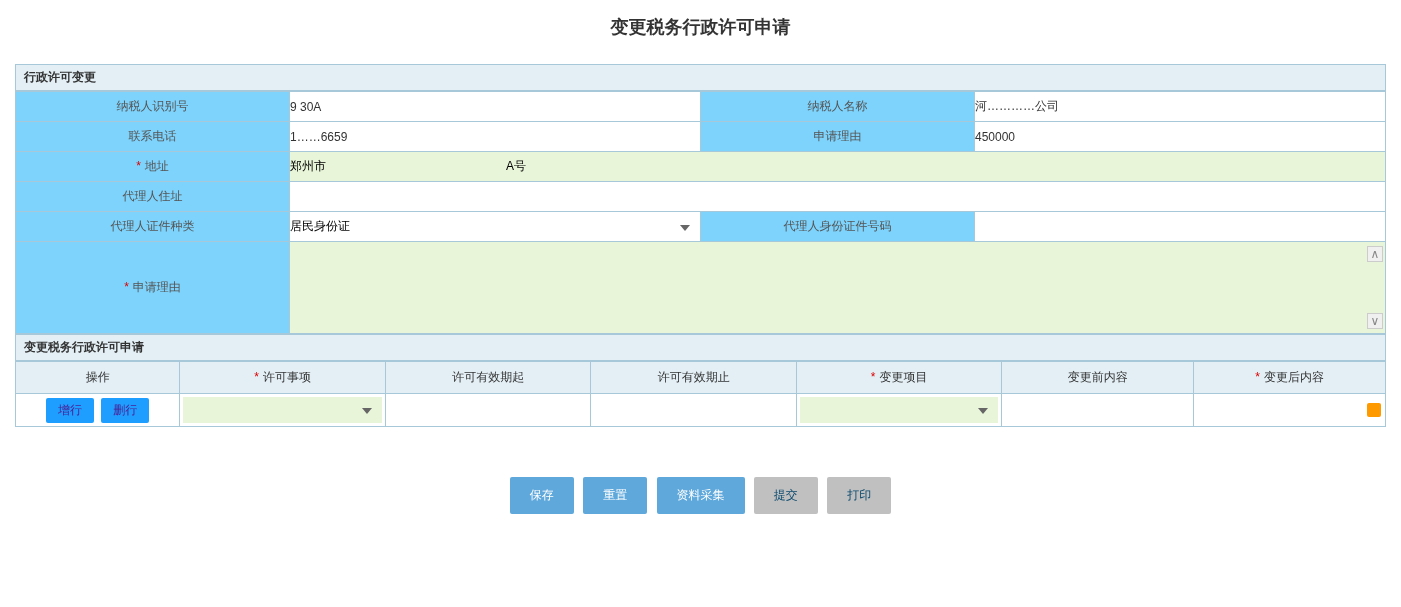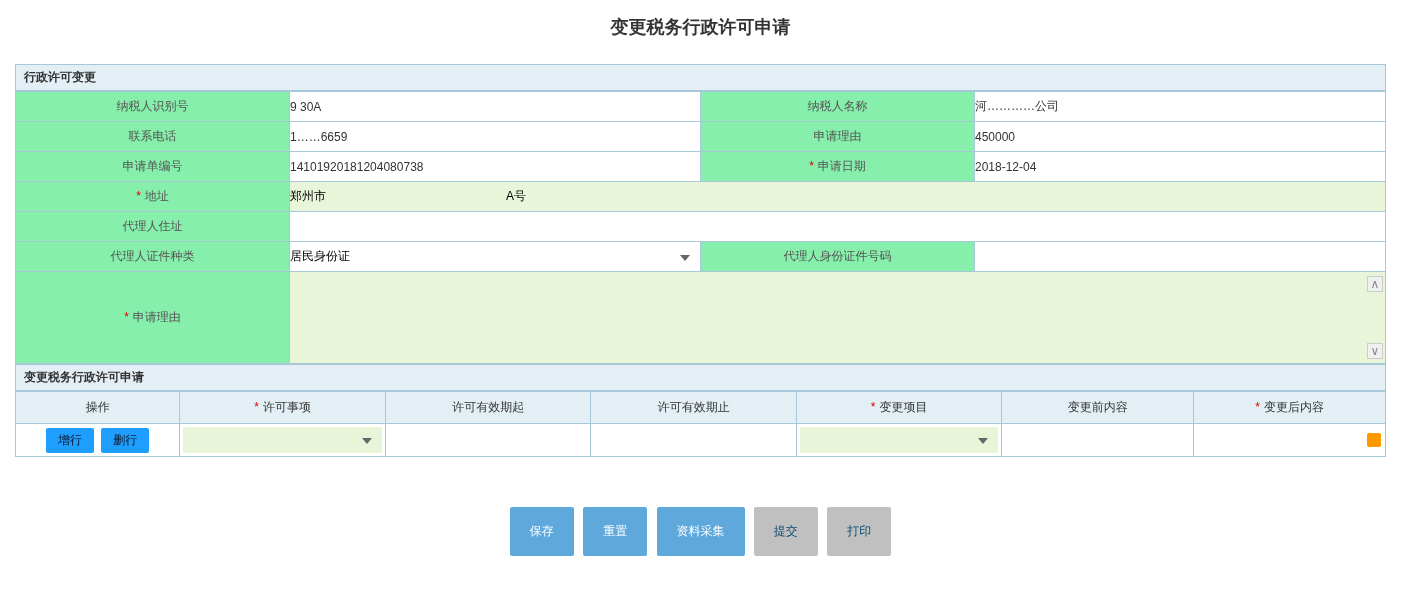--- a/index.html
+++ b/index.html
@@ -2,39 +2,39 @@
 <html><head>
 <meta charset="utf-8">
 <style>
 * { box-sizing: border-box; margin: 0; padding: 0; }
 body { font-family: "Microsoft YaHei", Arial, sans-serif; font-size: 12px; color: #333; background: #fff; }
 .page-title { text-align: center; font-size: 18px; font-weight: bold; padding: 15px 0 25px; color: #333; }
 .form-container { margin: 0 15px; }
 .section-header { background: #e3eff5; border: 1px solid #a6c8d8; padding: 4px 8px; font-weight: bold; font-size: 12px; }
 .form-table { width: 100%; border-collapse: collapse; margin-bottom: 0; }
 .form-table td { border: 1px solid #a6c8d8; padding: 0; height: 30px; vertical-align: middle; font-size: 12px; }
-.label-cell { background: #86efac; text-align: center; width: 20%; color: #555; }
+.label-cell { background: #7dd3fc; text-align: center; width: 20%; color: #555; }
 .value-cell { background: #fff; padding-left: 10px; }
 .value-cell input, .value-cell select { border: none; width: 100%; height: 100%; padding: 5px 0; font-size: 12px; outline: none; background: transparent; }
 .green-cell { background: #e8f5d8; }
 .green-cell input, .green-cell textarea { background: transparent; }
 .req { color: #d00; margin-right: 4px; }
 .select-wrap { position: relative; }
 .select-wrap .caret { position: absolute; right: 10px; top: 50%; transform: translateY(-50%); pointer-events: none; }
 .textarea-cell { height: 90px; position: relative; }
 .textarea-cell textarea { width: 100%; height: 88px; border: none; resize: none; outline: none; padding: 5px; background: transparent; }
 .scroll-indicator { position: absolute; right: 2px; top: 4px; width: 16px; height: 16px; color: #888; background: #f0f0f0; display: flex; align-items: center; justify-content: center; border: 1px solid #ccc; }
 .scroll-indicator.bottom { top: auto; bottom: 4px; }
 .grid-table { width: 100%; border-collapse: collapse; }
 .grid-table th { background: #e3eff5; border: 1px solid #a6c8d8; padding: 7px 4px; font-weight: normal; font-size: 12px; text-align: center; }
 .grid-table td { border: 1px solid #a6c8d8; padding: 3px; height: 30px; text-align: center; }
-.btn-small { background: #1e9fff; color: #0f172a; border: none; padding: 4px 12px; border-radius: 2px; font-size: 12px; cursor: pointer; margin: 0 2px; }
+.btn-small { background: #1e9fff; color: #4c1d95; border: none; padding: 4px 12px; border-radius: 2px; font-size: 12px; cursor: pointer; margin: 0 2px; }
 .action-row td { background: #fff; }
 .btn-bar { text-align: center; margin-top: 50px; }
-.btn { display: inline-block; padding: 16px 20px; margin: 0 3px; border: none; border-radius: 2px; font-size: 12px; cursor: pointer; color: #fff; }
+.btn { display: inline-block; padding: 10px 20px; margin: 0 3px; border: none; border-radius: 2px; font-size: 12px; cursor: pointer; color: #fff; }
 .btn-primary { background: #5fa8dc; }
 .btn-secondary { background: #5fa8dc; }
 .btn-disabled { background: #c0c0c0; color: #0c4a6e; cursor: not-allowed; }
 .caret-down { display: inline-block; width: 0; height: 0; border-left: 5px solid transparent; border-right: 5px solid transparent; border-top: 6px solid #666; }
 .cell-input { width: 100%; height: 24px; border: none; outline: none; background: transparent; text-align: center; font-size: 12px; }
 .grid-select { position: relative; background: #e8f5d8; height: 26px; }
 .calc-icon { display: inline-block; width: 14px; height: 14px; background: #f90; position: absolute; right: 4px; top: 50%; transform: translateY(-50%); border-radius: 2px; }
 </style>
 </head>
 <body>
@@ -51,26 +51,20 @@
       <td class="label-cell">纳税人识别号</td>
       <td class="value-cell" style="width:30%">9                          30A</td>
       <td class="label-cell">纳税人名称</td>
       <td class="value-cell" style="width:30%">河…………公司</td>
     </tr>
     <tr>
       <td class="label-cell">联系电话</td>
       <td class="value-cell">1……6659</td>
       <td class="label-cell">申请理由</td>
       <td class="value-cell">450000</td>
-    </tr>
-    <tr>
-      <td class="label-cell">申请单编号</td>
-      <td class="value-cell">14101920181204080738</td>
-      <td class="label-cell"><span class="req">*</span><span>申请日期</span></td>
-      <td class="value-cell">2018-12-04</td>
     </tr>
     <tr>
       <td class="label-cell"><span class="req">*</span><span>地址</span></td>
       <td class="value-cell green-cell" colspan="3">
         <input type="text" value="郑州市                                                      A号" style="">
       </td>
     </tr>
     <tr>
       <td class="label-cell">代理人住址</td>
       <td class="value-cell" colspan="3"><input type="text" value="" style=""></td>

